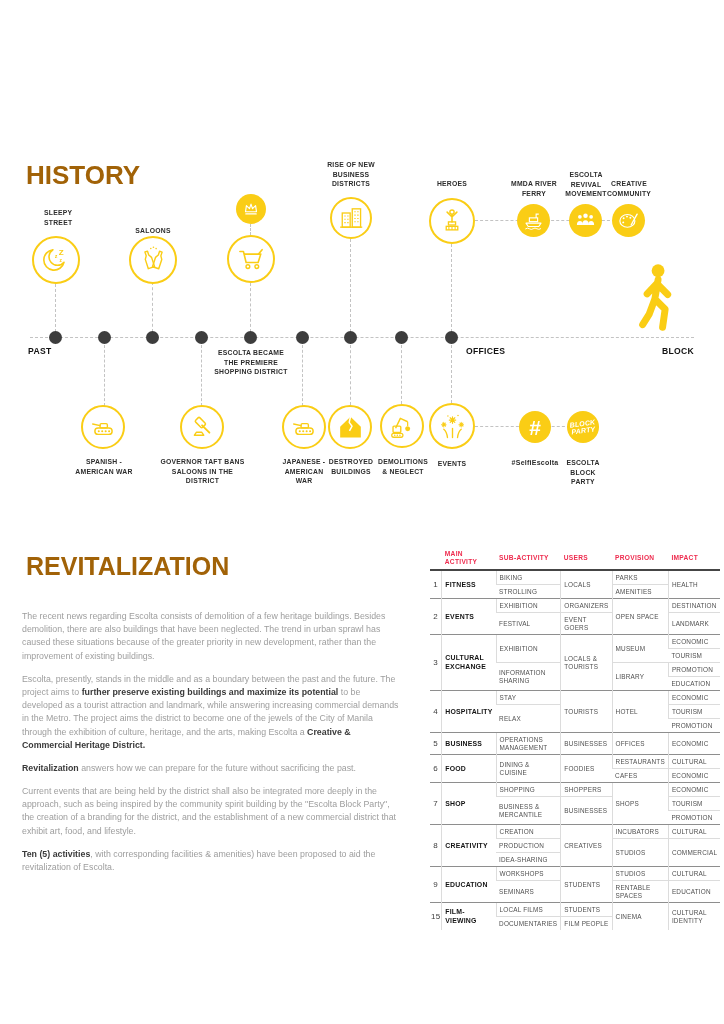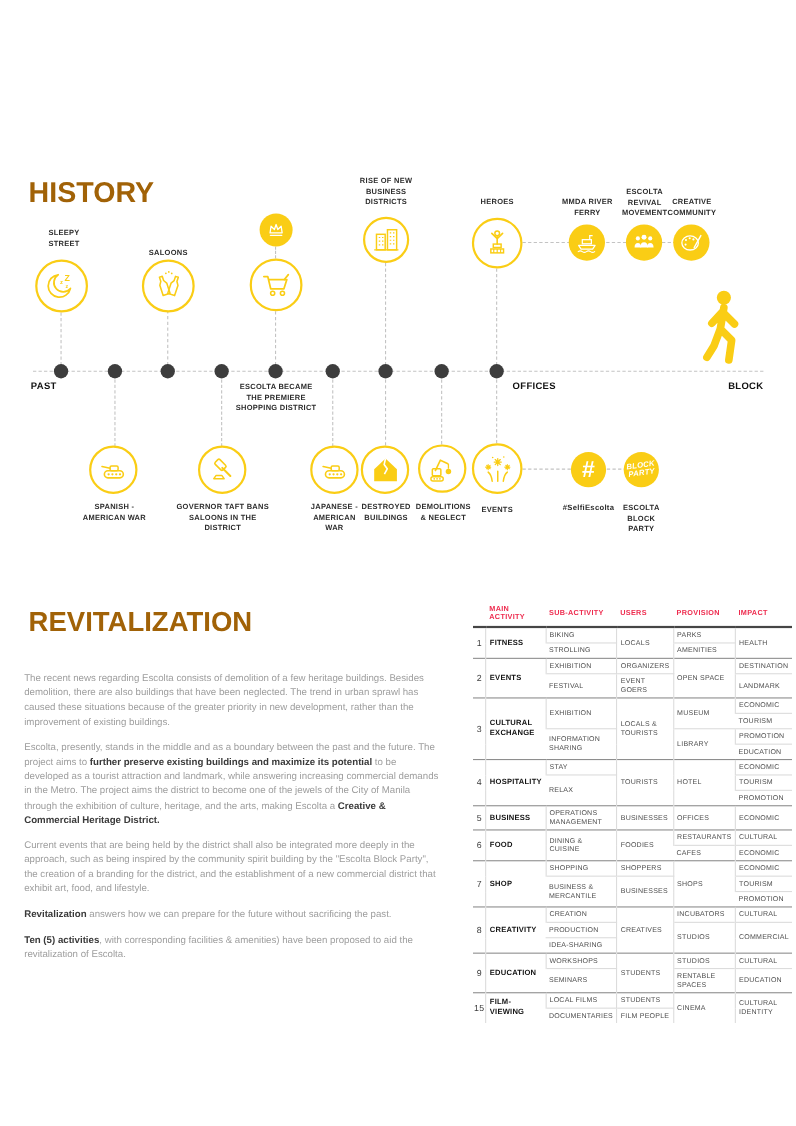--- a/index.html
+++ b/index.html
@@ -290,22 +290,22 @@
   <div class="tl-label" style="left:377px;top:457px;width:52px;">DEMOLITIONS &amp; NEGLECT</div>
   <div class="tl-label" style="left:427px;top:459px;width:50px;">EVENTS</div>
   <div class="tl-label" style="left:505px;top:458px;width:60px;font-size:7px;">#SelfiEscolta</div>
   <div class="tl-label" style="left:563px;top:458px;width:40px;">ESCOLTA BLOCK PARTY</div>
 
   <h1 class="section-title" style="left:22px;top:548px;font-size:25px;">REVITALIZATION</h1>
 
   <div class="body-copy">
     <p><span>The recent news regarding Escolta consists of demolition of a few heritage buildings. Besides demolition, there are also buildings that have been neglected. The trend in urban sprawl has caused these situations because of the greater priority in new development, rather than the improvement of existing buildings.</span></p>
     <p><span>Escolta, presently, stands in the middle and as a boundary between the past and the future. The project aims to </span><span class="b">further preserve existing buildings and maximize its potential</span><span> to be developed as a tourist attraction and landmark, while answering increasing commercial demands in the Metro. The project aims the district to become one of the jewels of the City of Manila through the exhibition of culture, heritage, and the arts, making Escolta a </span><span class="b">Creative &amp; Commercial Heritage District.</span></p>
+    <p><span class="b">Revitalization</span><span> answers how we can prepare for the future without sacrificing the past.</span></p>
     <p><span>Current events that are being held by the district shall also be integrated more deeply in the approach, such as being inspired by the community spirit building by the "Escolta Block Party", the creation of a branding for the district, and the establishment of a new commercial district that exhibit art, food, and lifestyle.</span></p>
-    <p><span class="b">Revitalization</span><span> answers how we can prepare for the future without sacrificing the past.</span></p>
     <p><span class="b">Ten (5) activities</span><span>, with corresponding facilities &amp; amenities) have been proposed to aid the revitalization of Escolta.</span></p>
   </div>
 
   <table class="activity-table">
     <thead>
       <tr>
         <th class="num"></th>
         <th>MAIN ACTIVITY</th>
         <th>SUB-ACTIVITY</th>
         <th>USERS</th>

